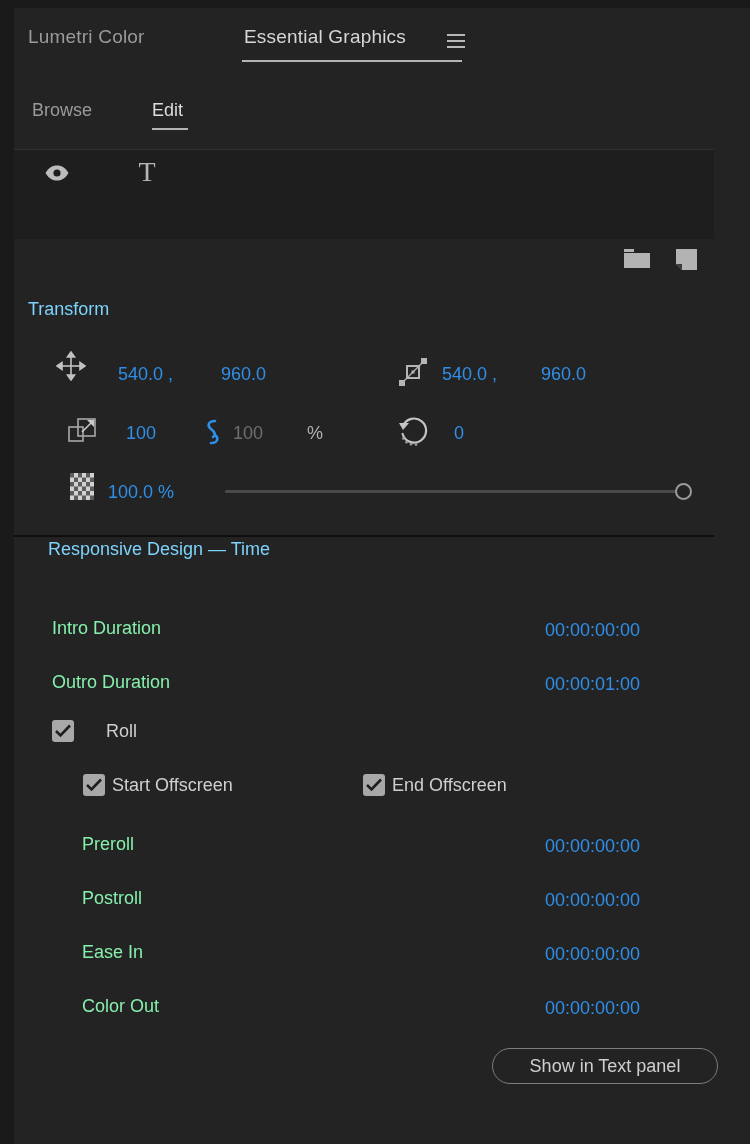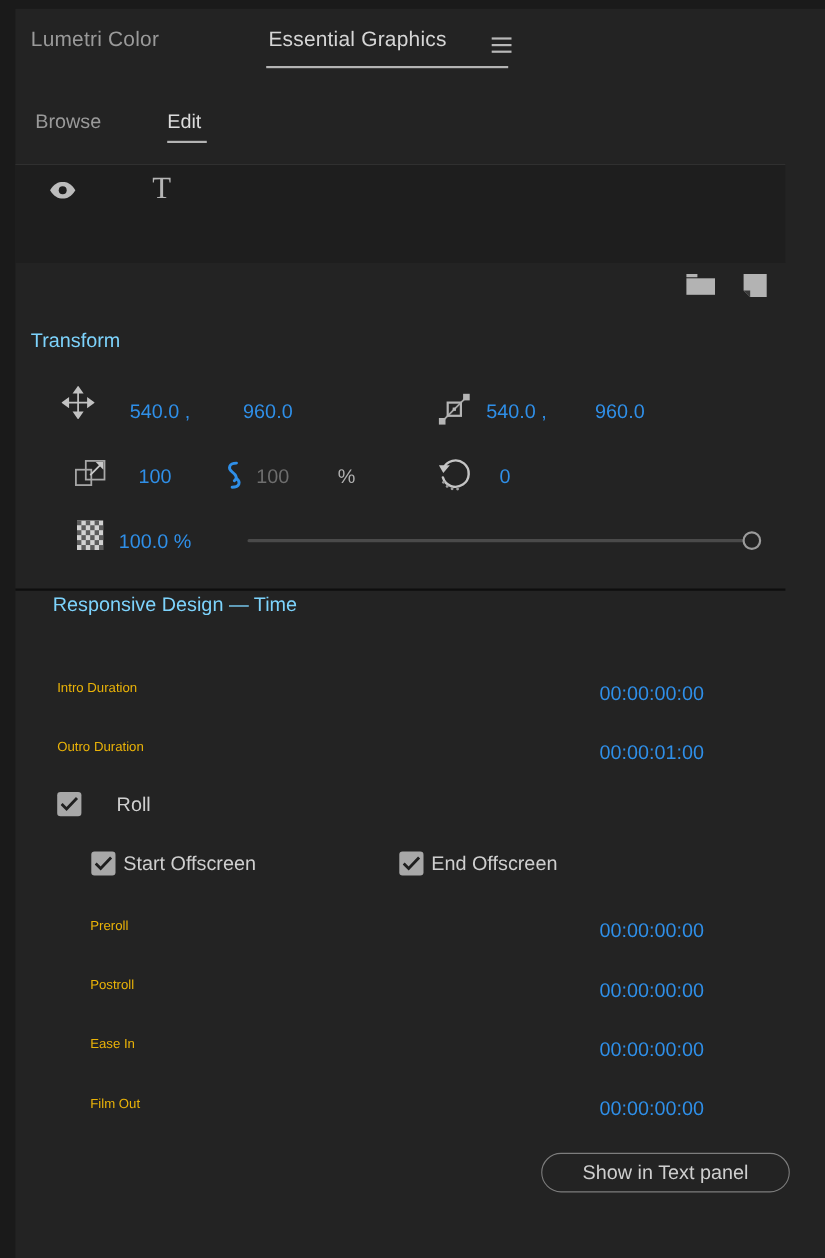--- a/index.html
+++ b/index.html
@@ -184,22 +184,22 @@
   
   .divider {
     position: absolute;
     height: 2px;
     background: #0e0e0e;
   }
 
   
   .row-label {
     position: absolute;
-    font-size: 12px;
-    color: #eab308;
+    font-size: 18px;
+    color: #86efac;
     white-space: nowrap;
   }
   .row-time {
     position: absolute;
     font-size: 18px;
     color: #2f8fe8;
     white-space: nowrap;
   }
 
   .checkbox {
@@ -412,19 +412,19 @@
 
     <div class="row-label" style="left:68px; top:826px;">Preroll</div>
     <div class="row-time" style="left:531px; top:828px;">00:00:00:00</div>
 
     <div class="row-label" style="left:68px; top:880px;">Postroll</div>
     <div class="row-time" style="left:531px; top:882px;">00:00:00:00</div>
 
     <div class="row-label" style="left:68px; top:934px;">Ease In</div>
     <div class="row-time" style="left:531px; top:936px;">00:00:00:00</div>
 
-    <div class="row-label" style="left:68px; top:988px;">Film Out</div>
+    <div class="row-label" style="left:68px; top:988px;">Color Out</div>
     <div class="row-time" style="left:531px; top:990px;">00:00:00:00</div>
 
     <div class="pill-button">Show in Text panel</div>
 
   </div>
 </div>
 
 </body></html>

